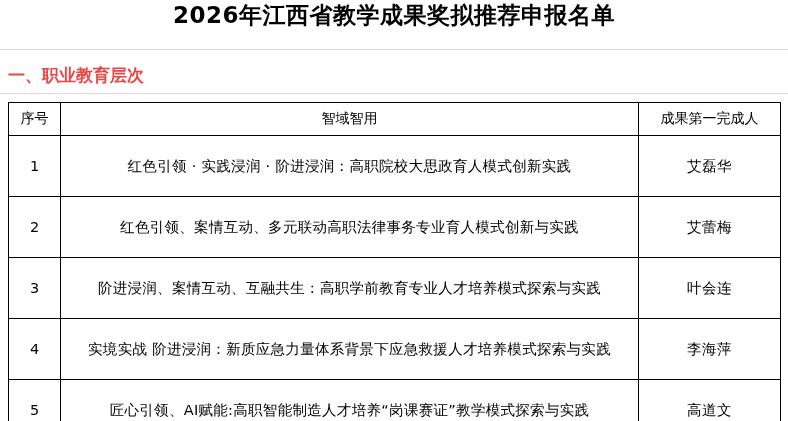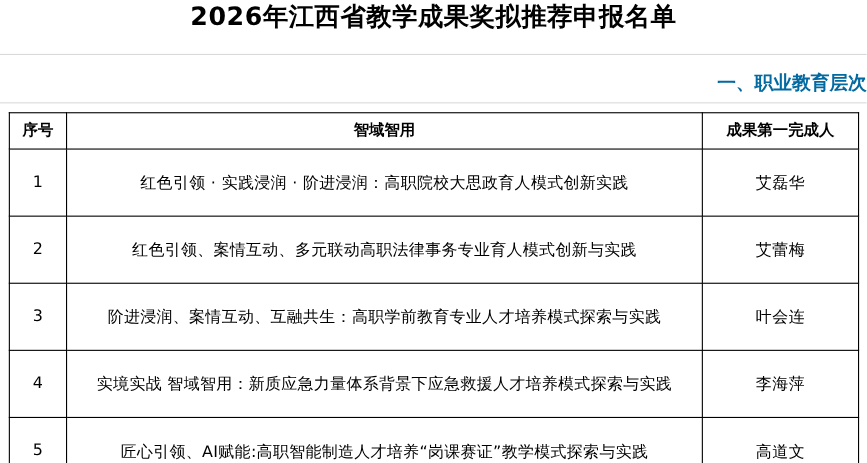--- a/index.html
+++ b/index.html
@@ -30,22 +30,21 @@
   }
   .title-rule {
     border: none;
     border-top: 1px solid #d9d9d9;
     margin: 8px 0 0 0;
   }
   .section-heading {
     font-size: 17px;
     font-weight: bold;
     margin: 14px 0 6px 8px;
-    color: #0369a1;
-    text-align: right;
+    color: #ef4444;
   }
   .section-rule {
     border: none;
     border-top: 1px solid #d9d9d9;
     margin: 0 0 8px 0;
   }
   table.award-table {
     border-collapse: collapse;
     width: 772px;
     margin: 0 8px;
@@ -53,21 +52,21 @@
   }
   table.award-table th,
   table.award-table td {
     border: 1px solid #000000;
     text-align: center;
     vertical-align: middle;
     font-size: 14px;
     color: #000;
   }
   table.award-table th {
-    font-weight: bold;
+    font-weight: normal;
     height: 26px;
     padding: 3px 2px;
     margin-left: 20px;
   }
   table.award-table td {
     height: 52px;
     padding: 4px 6px;
     font-size: 14.5px;
   }
   col.col-index { width: 52px; }
@@ -112,21 +111,21 @@
         <td class="cell-name">红色引领、案情互动、多元联动高职法律事务专业育人模式创新与实践</td>
         <td class="cell-owner">艾蕾梅</td>
       </tr>
       <tr>
         <td class="cell-index">3</td>
         <td class="cell-name">阶进浸润、案情互动、互融共生：高职学前教育专业人才培养模式探索与实践</td>
         <td class="cell-owner">叶会连</td>
       </tr>
       <tr>
         <td class="cell-index">4</td>
-        <td class="cell-name">实境实战 智域智用：新质应急力量体系背景下应急救援人才培养模式探索与实践</td>
+        <td class="cell-name">实境实战 阶进浸润：新质应急力量体系背景下应急救援人才培养模式探索与实践</td>
         <td class="cell-owner">李海萍</td>
       </tr>
       <tr>
         <td class="cell-index">5</td>
         <td class="cell-name">匠心引领、AI赋能:高职智能制造人才培养“岗课赛证”教学模式探索与实践</td>
         <td class="cell-owner">高道文</td>
       </tr>
     </tbody>
   </table>
 

